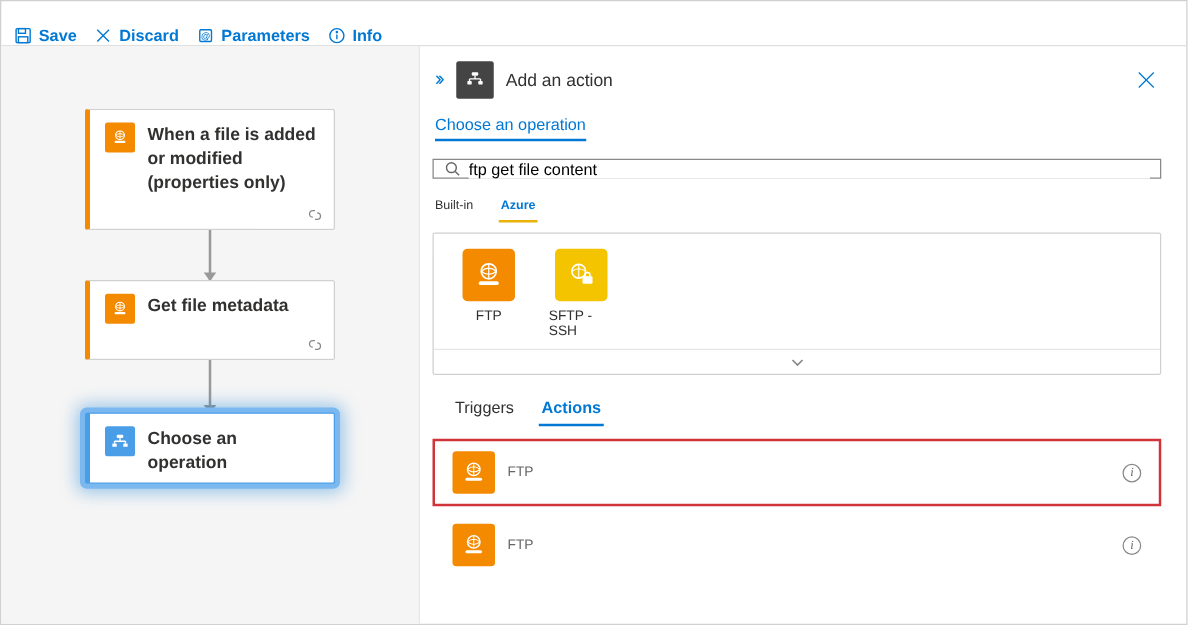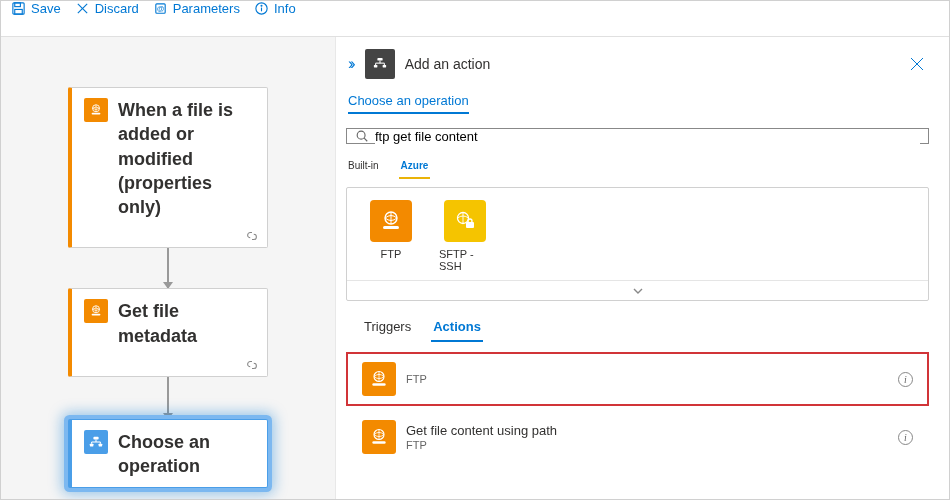--- a/index.html
+++ b/index.html
@@ -1,28 +1,28 @@
 <!DOCTYPE html>
 <html><head>
 <meta charset="utf-8">
 <style>
 * { box-sizing: border-box; margin: 0; padding: 0; font-family: "Segoe UI", Arial, sans-serif; }
 body { width: 950px; height: 500px; background: #fff; overflow: hidden; border: 1px solid #d0d0d0; }
-.toolbar { height: 36px; display: flex; align-items: flex-start; padding: 0 10px; gap: 14px; border-bottom: 1px solid #e0e0e0; font-size: 13px; color: #0078d4; }
+.toolbar { height: 36px; display: flex; align-items: flex-end; padding: 0 10px; gap: 14px; border-bottom: 1px solid #e0e0e0; font-size: 13px; color: #0078d4; font-weight: bold; }
 .toolbar-item { display: flex; align-items: center; gap: 5px; cursor: pointer; }
 .toolbar-item svg { width: 15px; height: 15px; }
 .main { display: flex; height: calc(100% - 36px); }
 .canvas { width: 335px; background: #f5f5f5; padding: 50px 45px 0 45px; display: flex; flex-direction: column; align-items: center; border-right: 1px solid #e8e8e8; }
 .card { width: 200px; background: #fff; border: 1px solid #d0d0d0; border-left: 4px solid #f38a00; border-radius: 2px; position: relative; }
 .card.selected { box-shadow: 0 0 0 4px #7cb8f0, 0 0 14px 6px rgba(0,120,212,0.4); border: 1px solid #4a9ee8; border-left: 4px solid #4a9ee8; }
 .card.selected .card-icon { background: #4a9ee8; }
 .card-body { display: flex; align-items: flex-start; padding: 10px 12px 8px 12px; gap: 10px; }
 .card-icon { width: 24px; height: 24px; background: #f38a00; border-radius: 2px; display: flex; align-items: center; justify-content: center; flex-shrink: 0; }
 .card-icon svg { width: 14px; height: 14px; }
-.card-title { font-size: 18px; font-weight: 600; color: #323130; line-height: 1.35; }
+.card-title { font-size: 14px; font-weight: 600; color: #323130; line-height: 1.35; }
 .card-footer { display: flex; justify-content: flex-end; padding: 2px 8px 4px 8px; }
 .card-footer svg { width: 14px; height: 14px; color: #888; }
 .arrow-down { width: 2px; background: #999; position: relative; }
 .arrow-down::after { content: ""; position: absolute; bottom: -1px; left: -4px; border-left: 5px solid transparent; border-right: 5px solid transparent; border-top: 7px solid #999; }
 .arrow1 { height: 40px; }
 .arrow2 { height: 42px; }
 .panel { flex: 1; padding: 12px 18px 0 8px; overflow-y: auto; }
 .panel-header { display: flex; align-items: center; gap: 10px; margin-bottom: 12px; padding-left: 4px; }
 .collapse { color: #0078d4; font-size: 16px; letter-spacing: -3px; margin-right: 2px; cursor: pointer; }
 .panel-header .hicon { width: 30px; height: 30px; background: #444; border-radius: 2px; display: flex; align-items: center; justify-content: center; }
@@ -239,19 +239,18 @@
 
     <div class="action-item">
       <div class="aicon">
         <svg viewBox="0 0 24 24" fill="#fff">
             <circle cx="12" cy="9" r="6" fill="none" stroke="#fff" stroke-width="1.4"></circle>
             <path d="M6 9 Q12 4 18 9 M6 9 Q12 14 18 9 M12 3 L12 15" stroke="#fff" stroke-width="1" fill="none"></path>
             <rect x="4" y="17" width="16" height="3" rx="1.5"></rect>
           </svg>
       </div>
       <div class="action-text">
-        <div class="action-title">Get file content using path</div>
         <div class="action-sub">FTP</div>
       </div>
       <div class="info-dot">i</div>
     </div>
   </div>
 </div>
 
 </body></html>

